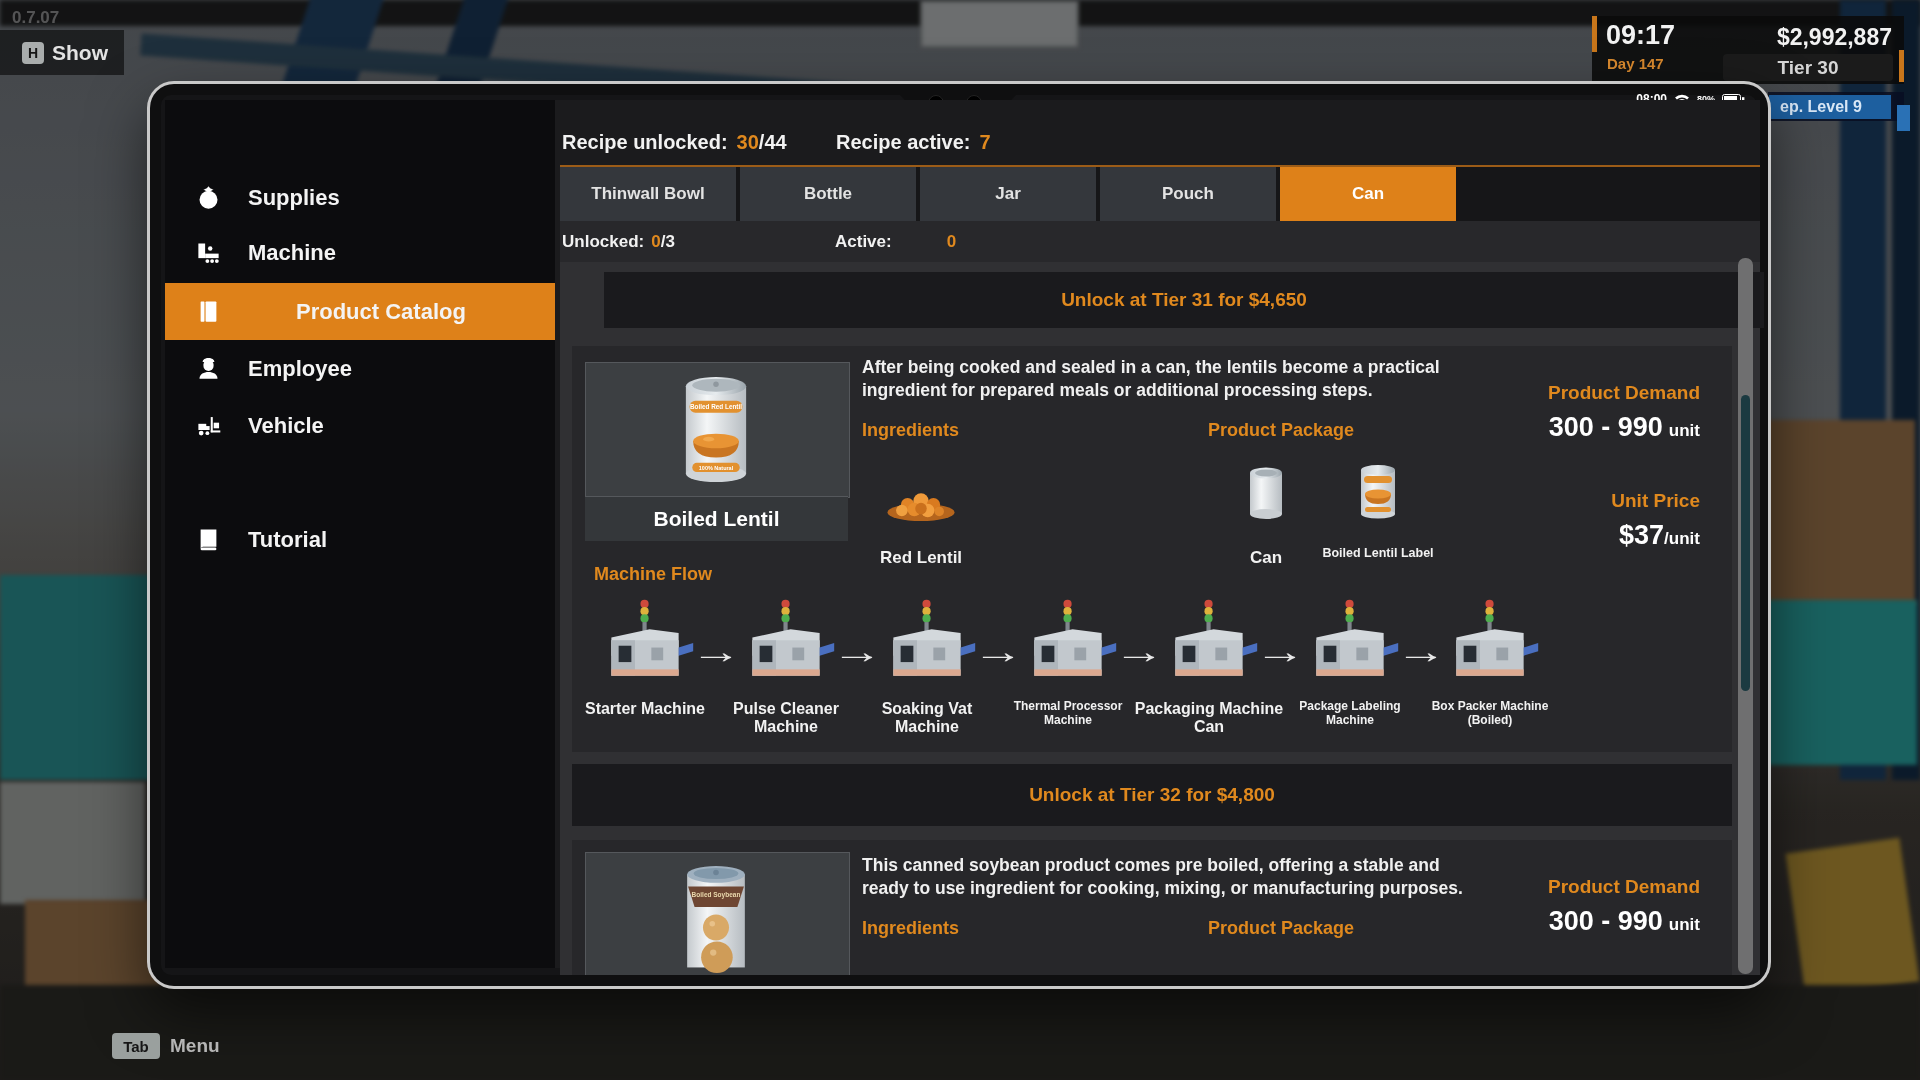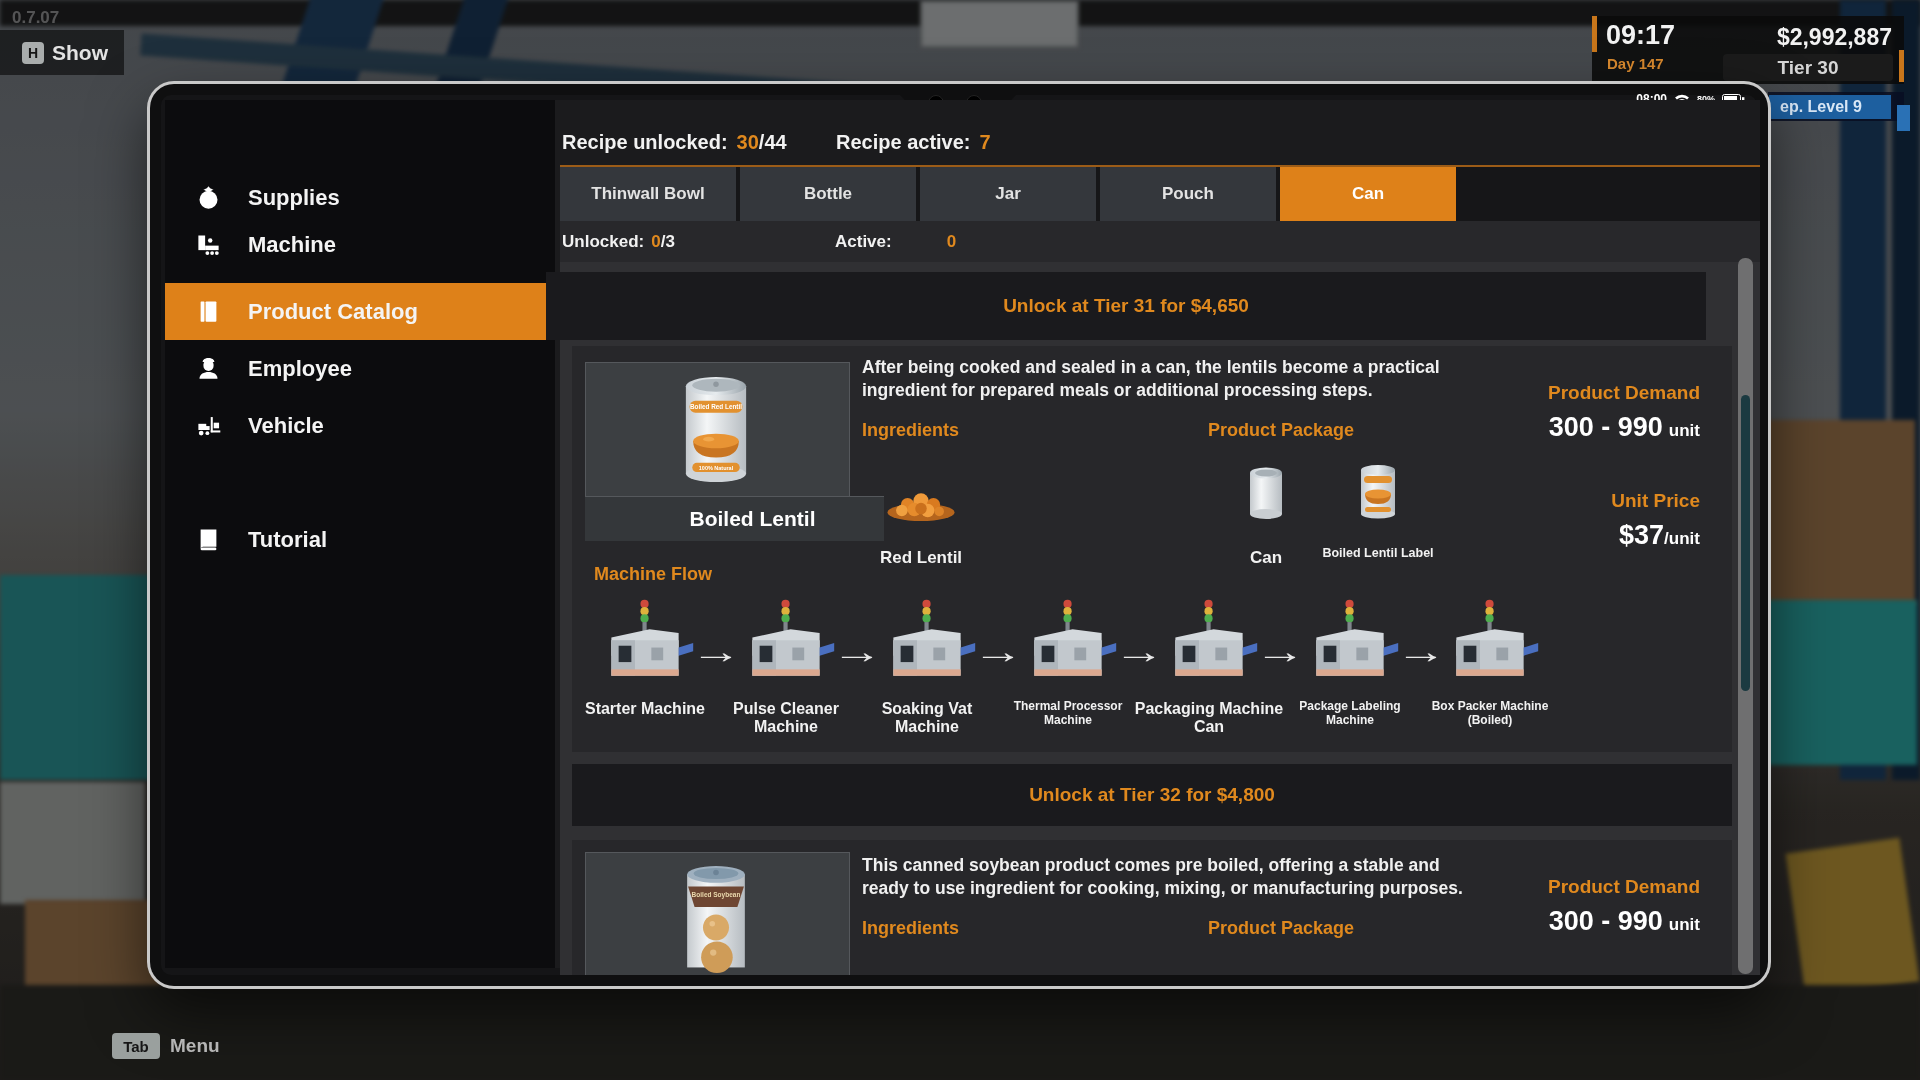--- a/index.html
+++ b/index.html
@@ -24,21 +24,21 @@
        display:flex;align-items:center;justify-content:center;font-size:17px;cursor:pointer;}
   .tab.sel{background:#DE8119;color:#fff;}
   .hgroup{display:flex;align-items:center;font-size:20px;}
   .hgroup .v{margin-left:9px;}
   .shgroup{display:flex;align-items:center;font-size:17px;}
   .shgroup .v{margin-left:7px;}
   .banner{background:#1a1a1d;display:flex;align-items:center;justify-content:center;}
   .banner span{color:#E0891E;font-size:19px;}
   .card{background:#27272a;}
   .imgbox{background:#3C3F42;border:1px solid #55585c;}
-  .namebar{background:#34373A;border-top:1px solid #55585c;color:#fff;display:flex;align-items:center;justify-content:center;font-size:21px;padding-left:36px;}
+  .namebar{background:#34373A;border-top:1px solid #55585c;color:#fff;display:flex;align-items:center;justify-content:center;font-size:21px;}
   .desc{color:#f0f0f0;font-size:17.5px;line-height:23px;}
   .sectitle{color:#E0891E;font-size:18px;}
   .itemlabel{color:#f2f2f2;font-size:17px;text-align:center;}
   .itemlabel.small{font-size:12.5px;line-height:14px;}
   .rcol-title{color:#E0891E;font-size:19px;text-align:right;width:260px;}
   .rcol-val{display:flex;align-items:baseline;justify-content:flex-end;width:260px;color:#fff;}
   .rcol-val .big{font-size:27px;}
   .rcol-val .unit{font-size:17px;margin-left:6px;}
   .mname{color:#f2f2f2;text-align:center;line-height:1.15;}
   .mname.lg{font-size:16px;}
@@ -185,27 +185,27 @@
     </svg>
   </div>
 
   <div class="abs" style="left:165px;top:100px;width:390px;height:868px;background:#0C0C0E;"></div>
   <div class="abs side-item" style="left:165px;top:169px;">
     <svg class="ic" fill="#fff">
         <use href="#i-tomato"></use>
       </svg>
     <span>Supplies</span>
   </div>
-  <div class="abs side-item" style="left:165px;top:216px;text-align:right;">
+  <div class="abs side-item" style="left:165px;top:224px;text-align:right;">
     <svg class="ic" fill="#fff">
         <use href="#i-machine"></use>
       </svg>
     <span>Machine</span>
   </div>
-  <div class="abs side-item sel" style="left:165px;top:283px;">
+  <div class="abs side-item sel" style="left:165px;top:283px;gap:48px;">
     <svg class="ic" fill="#fff">
         <use href="#i-catalog"></use>
       </svg>
     <span>Product Catalog</span>
   </div>
   <div class="abs side-item" style="left:165px;top:340px;">
     <svg class="ic" fill="#fff">
         <use href="#i-worker"></use>
       </svg>
     <span>Employee</span>
@@ -260,21 +260,21 @@
     <span class="orange v">0</span>
     <span class="white">/3</span>
   </div>
   <div class="abs shgroup" style="left:835px;top:227px;height:30px;gap:48px;">
     <span class="white">Active:</span>
     <span class="orange v">0</span>
   </div>
 
   <div class="abs" style="left:560px;top:262px;width:1200px;height:713px;background:#303033;"></div>
 
-  <div class="abs banner" style="left:546px;top:272px;width:1160px;height:68px;align-items:center;">
+  <div class="abs banner" style="left:604px;top:272px;width:1160px;height:56px;align-items:center;">
     <span>Unlock at Tier 31 for $4,650</span>
   </div>
 
   <div class="abs card" style="left:572px;top:346px;width:1160px;height:406px;"></div>
   <div class="abs imgbox" style="left:585px;top:362px;width:263px;height:134px;"></div>
   <svg class="abs" style="left:674px;top:370px;" width="84" height="120" viewBox="0 0 92 128">
     <rect x="13" y="16" width="66" height="96" fill="url(#gBody)"></rect>
     <ellipse cx="46" cy="112" rx="33" ry="9" fill="#cfd4d8"></ellipse>
     <ellipse cx="46" cy="16" rx="33" ry="10" fill="url(#gLid)"></ellipse>
     <ellipse cx="46" cy="15" rx="26" ry="7" fill="#aeb7bd"></ellipse>

